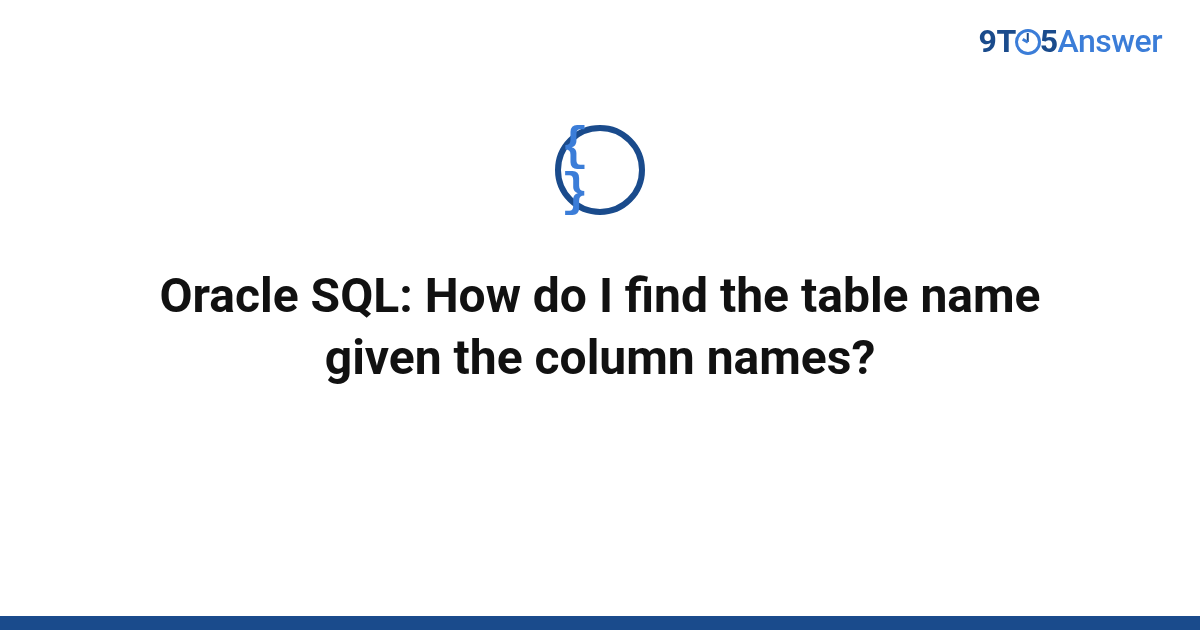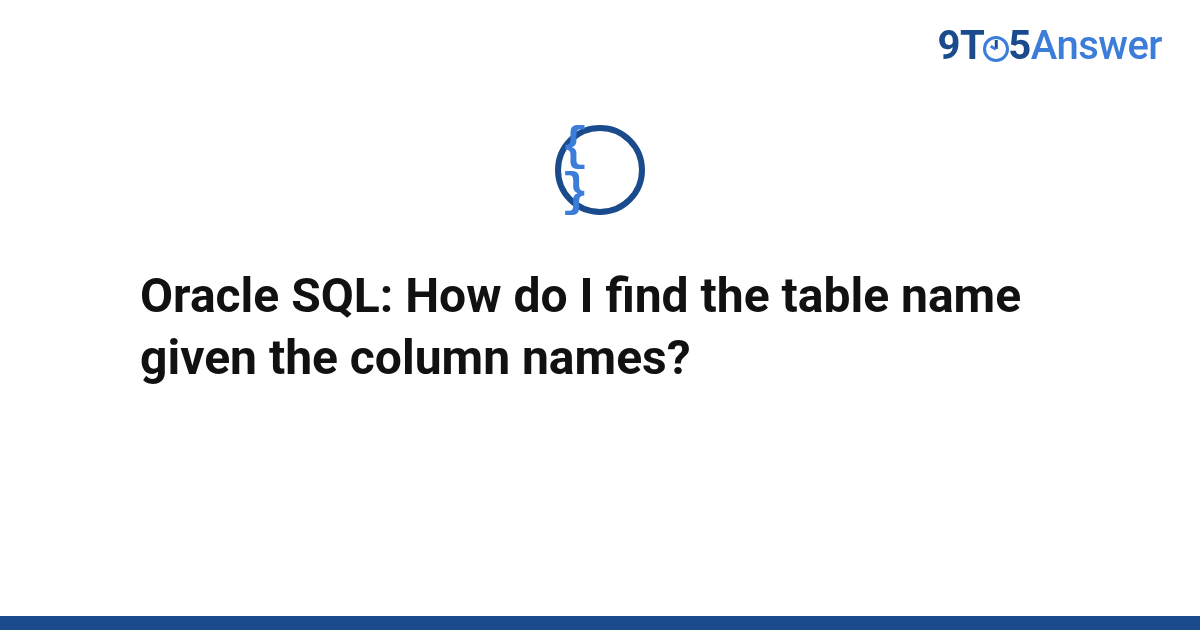--- a/index.html
+++ b/index.html
@@ -12,21 +12,21 @@
       height: 630px;
       background: #ffffff;
       font-family: -apple-system, BlinkMacSystemFont, "Segoe UI", Roboto, Helvetica, Arial, sans-serif;
       position: relative;
       overflow: hidden;
     }
     .logo {
       position: absolute;
       top: 22px;
       right: 38px;
-      font-size: 40px;
+      font-size: 32px;
       font-weight: 600;
       letter-spacing: -0.5px;
     }
     .logo .nine {
       color: #1a4b8c;
       font-weight: 700;
     }
     .logo .t {
       color: #1a4b8c;
       font-weight: 700;
@@ -96,21 +96,21 @@
       font-weight: 700;
       color: #3b7dd8;
       letter-spacing: 6px;
       line-height: 1;
       font-family: "Courier New", monospace;
     }
     .title {
       font-size: 48px;
       font-weight: 700;
       color: #111111;
-      text-align: left;
+      text-align: center;
       line-height: 1.3;
       max-width: 920px;
     }
     .footer-bar {
       position: absolute;
       bottom: 0;
       left: 0;
       right: 0;
       height: 14px;
       background: #1a4b8c;

